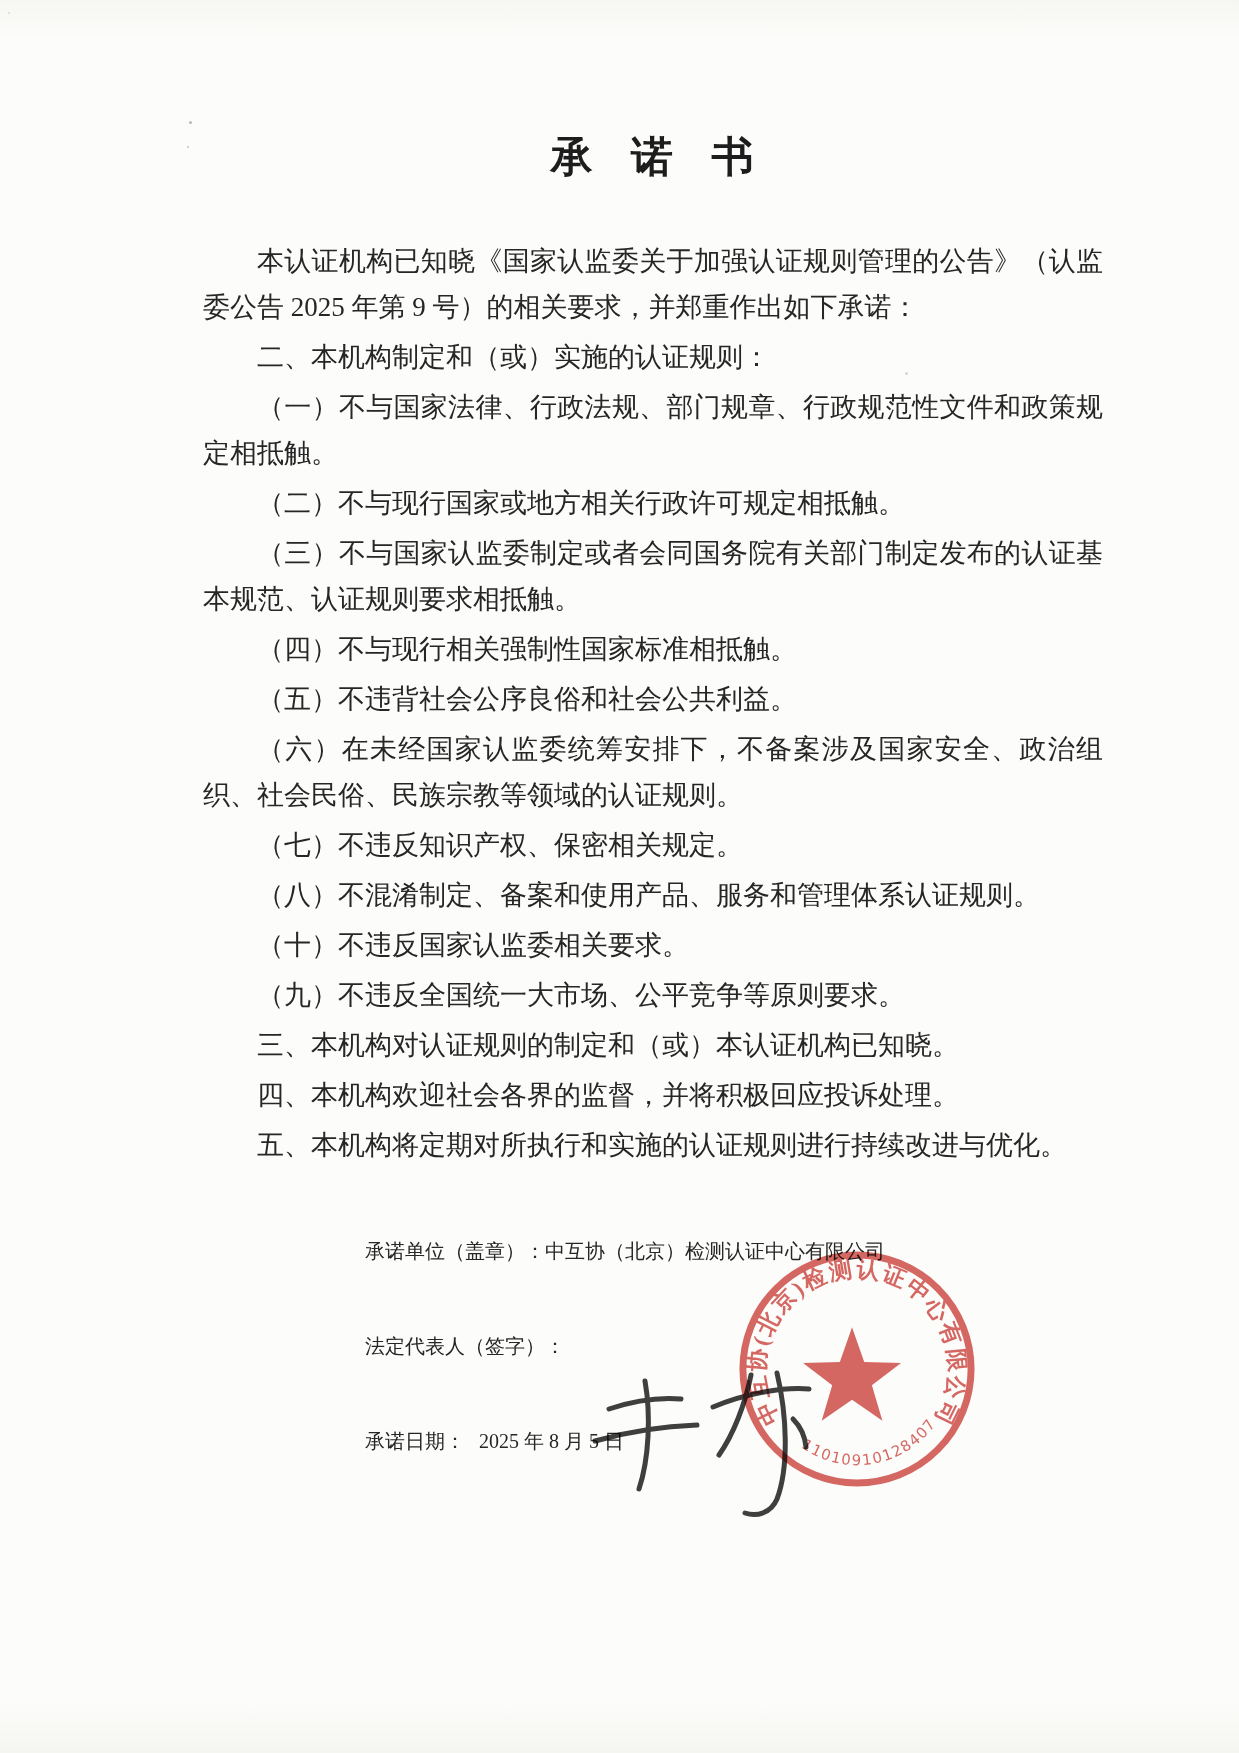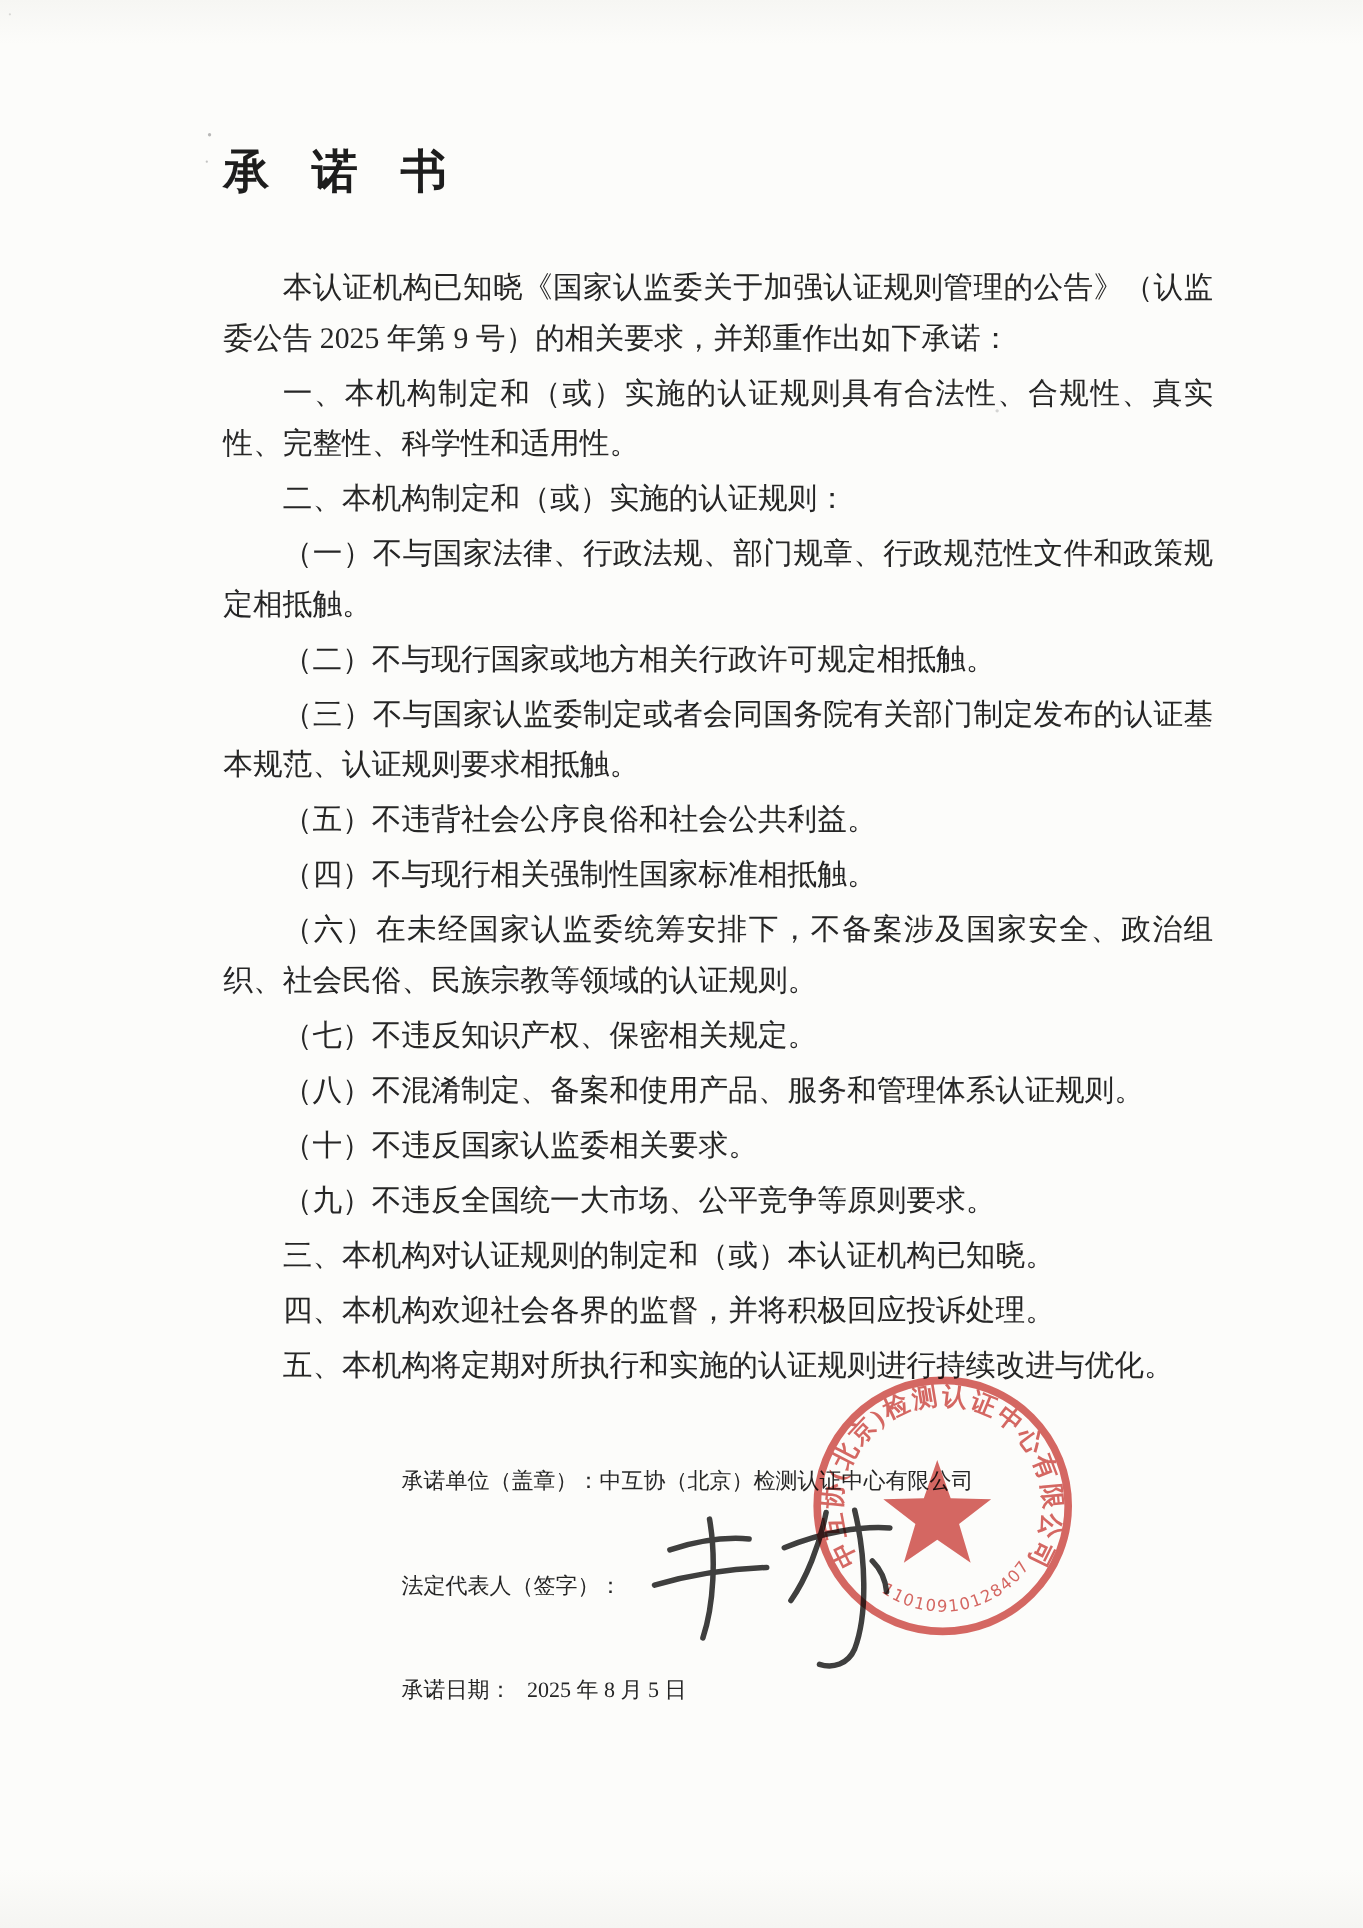--- a/index.html
+++ b/index.html
@@ -10,21 +10,21 @@
     font-family:"Liberation Serif","DejaVu Serif",serif;
     color:#262626;
     overflow:hidden;
   }
   .content{
     position:absolute;left:203px;top:0;width:900px;
   }
   .doc-title{
     margin:126px 0 50px 0;
     font-size:42px;line-height:62px;font-weight:bold;
-    text-align:left;word-spacing:24px;letter-spacing:2px;color:#1d1d1d;
+    text-align:center;word-spacing:24px;letter-spacing:2px;color:#1d1d1d;
   }
   .body-text p{
     margin:0 0 4px 0;
     font-size:27px;line-height:46px;
     text-align:justify;text-align-last:left;
     text-indent:2em;letter-spacing:0;
   }
   .sign-block{
     margin:60px 0 0 162px;
     font-size:20px;
@@ -53,27 +53,26 @@
 </head>
 <body>
 
 <div class="page">
 
   <div class="content">
     <h1 class="doc-title">承 诺 书</h1>
 
     <div class="body-text">
       <p>本认证机构已知晓《国家认监委关于加强认证规则管理的公告》（认监委公告 2025 年第 9 号）的相关要求，并郑重作出如下承诺：</p>
-      <p>一、本机构制定和（或）实施的认证规则具有合法性、合规性、真实性、完整性、科学性和适用性。</p>
       <p>二、本机构制定和（或）实施的认证规则：</p>
       <p>（一）不与国家法律、行政法规、部门规章、行政规范性文件和政策规定相抵触。</p>
       <p>（二）不与现行国家或地方相关行政许可规定相抵触。</p>
       <p>（三）不与国家认监委制定或者会同国务院有关部门制定发布的认证基本规范、认证规则要求相抵触。</p>
+      <p>（四）不与现行相关强制性国家标准相抵触。</p>
       <p>（五）不违背社会公序良俗和社会公共利益。</p>
-      <p>（四）不与现行相关强制性国家标准相抵触。</p>
       <p>（六）在未经国家认监委统筹安排下，不备案涉及国家安全、政治组织、社会民俗、民族宗教等领域的认证规则。</p>
       <p>（七）不违反知识产权、保密相关规定。</p>
       <p>（八）不混淆制定、备案和使用产品、服务和管理体系认证规则。</p>
       <p>（十）不违反国家认监委相关要求。</p>
       <p>（九）不违反全国统一大市场、公平竞争等原则要求。</p>
       <p>三、本机构对认证规则的制定和（或）本认证机构已知晓。</p>
       <p>四、本机构欢迎社会各界的监督，并将积极回应投诉处理。</p>
       <p>五、本机构将定期对所执行和实施的认证规则进行持续改进与优化。</p>
     </div>
 

